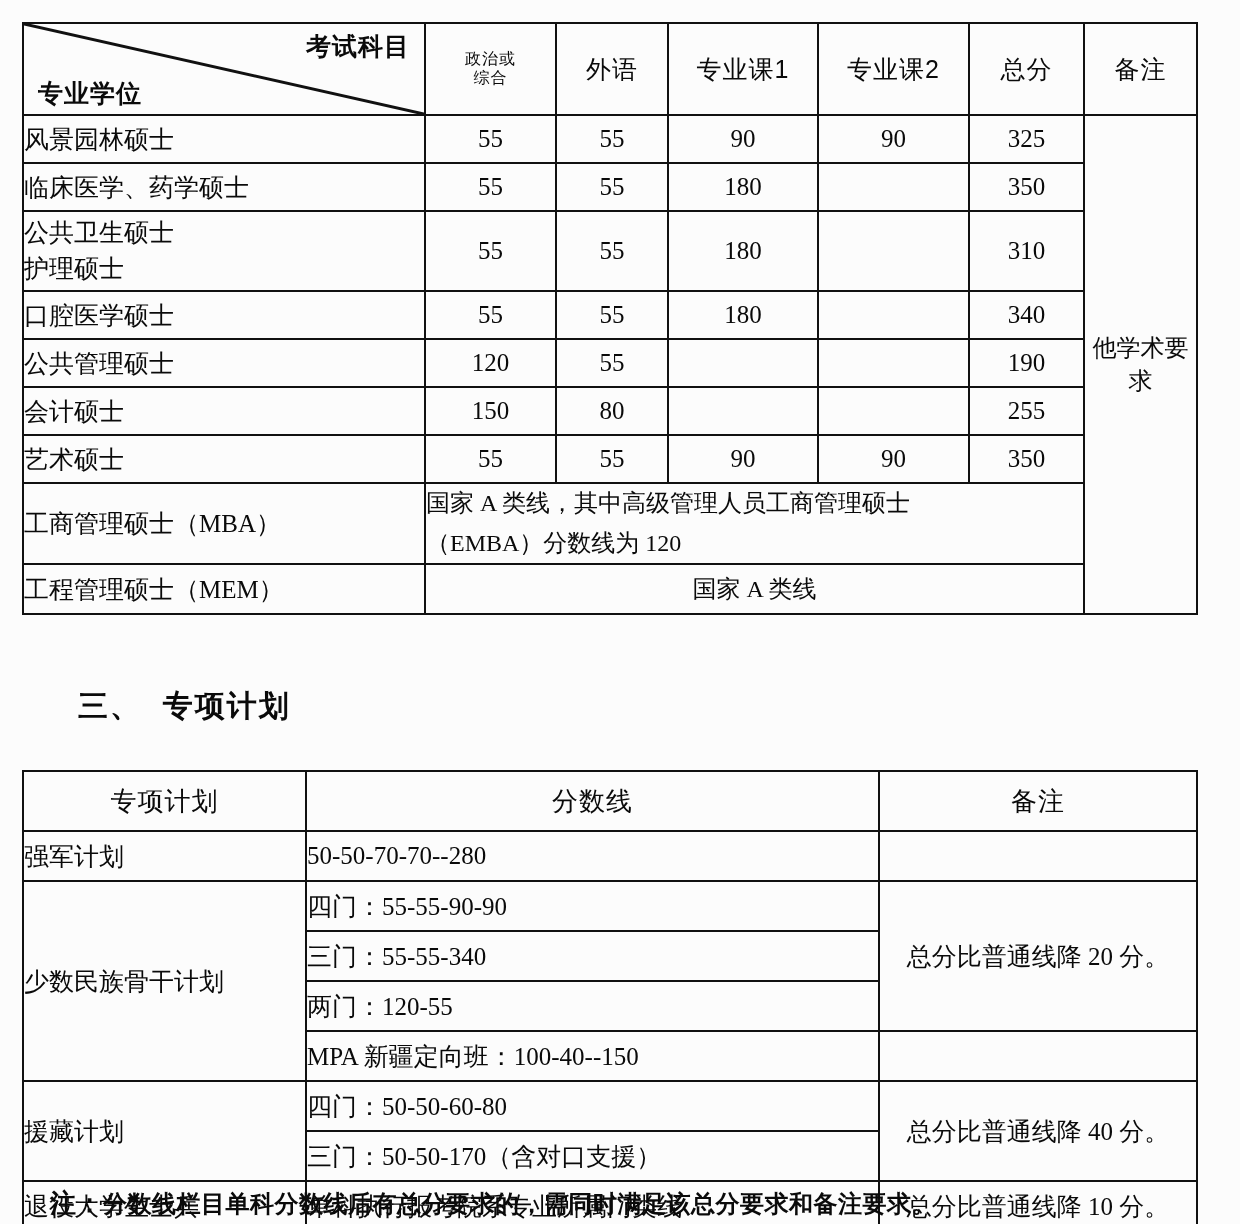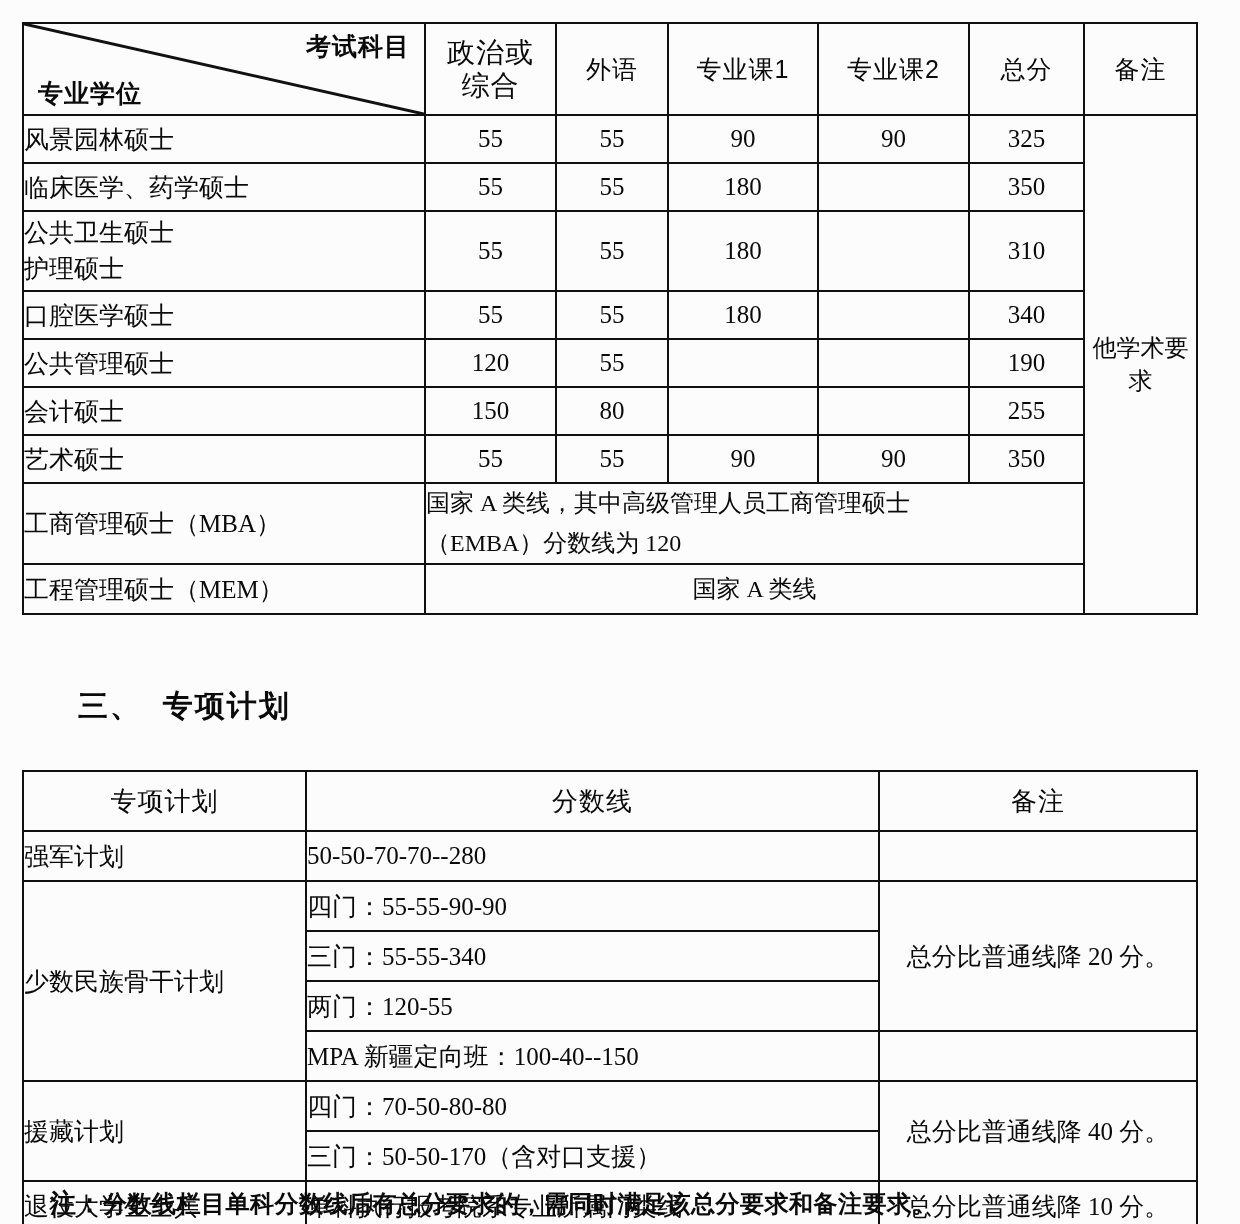--- a/index.html
+++ b/index.html
@@ -100,21 +100,21 @@
     position: absolute;
     left: 14px;
     bottom: 4px;
     font-family: "Liberation Sans", "DejaVu Sans", sans-serif;
     font-weight: bold;
     font-size: 25px;
     letter-spacing: 1px;
   }
   .hdr-2line {
     line-height: 1.18;
-    font-size: 28px;
+    font-size: 16px;
   }
   .remark-vert {
     text-align: center;
     line-height: 1.35;
     font-size: 24px;
     padding: 6px 4px;
     vertical-align: top;
   }
   .two-line-major {
     line-height: 1.45;
@@ -337,21 +337,21 @@
       <tr>
         <td class="score-cell">两门：120-55</td>
       </tr>
       <tr>
         <td class="score-cell">MPA 新疆定向班：100-40--150</td>
         <td class="remark-cell"></td>
       </tr>
 
       <tr>
         <td class="plan-cell" rowspan="2">援藏计划</td>
-        <td class="score-cell">四门：70-50-80-80</td>
+        <td class="score-cell">四门：50-50-60-80</td>
         <td class="remark-cell" rowspan="2">总分比普通线降 40 分。</td>
       </tr>
       <tr>
         <td class="score-cell">三门：50-50-170（含对口支援）</td>
       </tr>
 
       <tr>
         <td class="plan-cell">退役大学生士兵</td>
         <td class="score-cell">单科执行报考院系专业所属门类线</td>
         <td class="remark-cell">总分比普通线降 10 分。</td>

